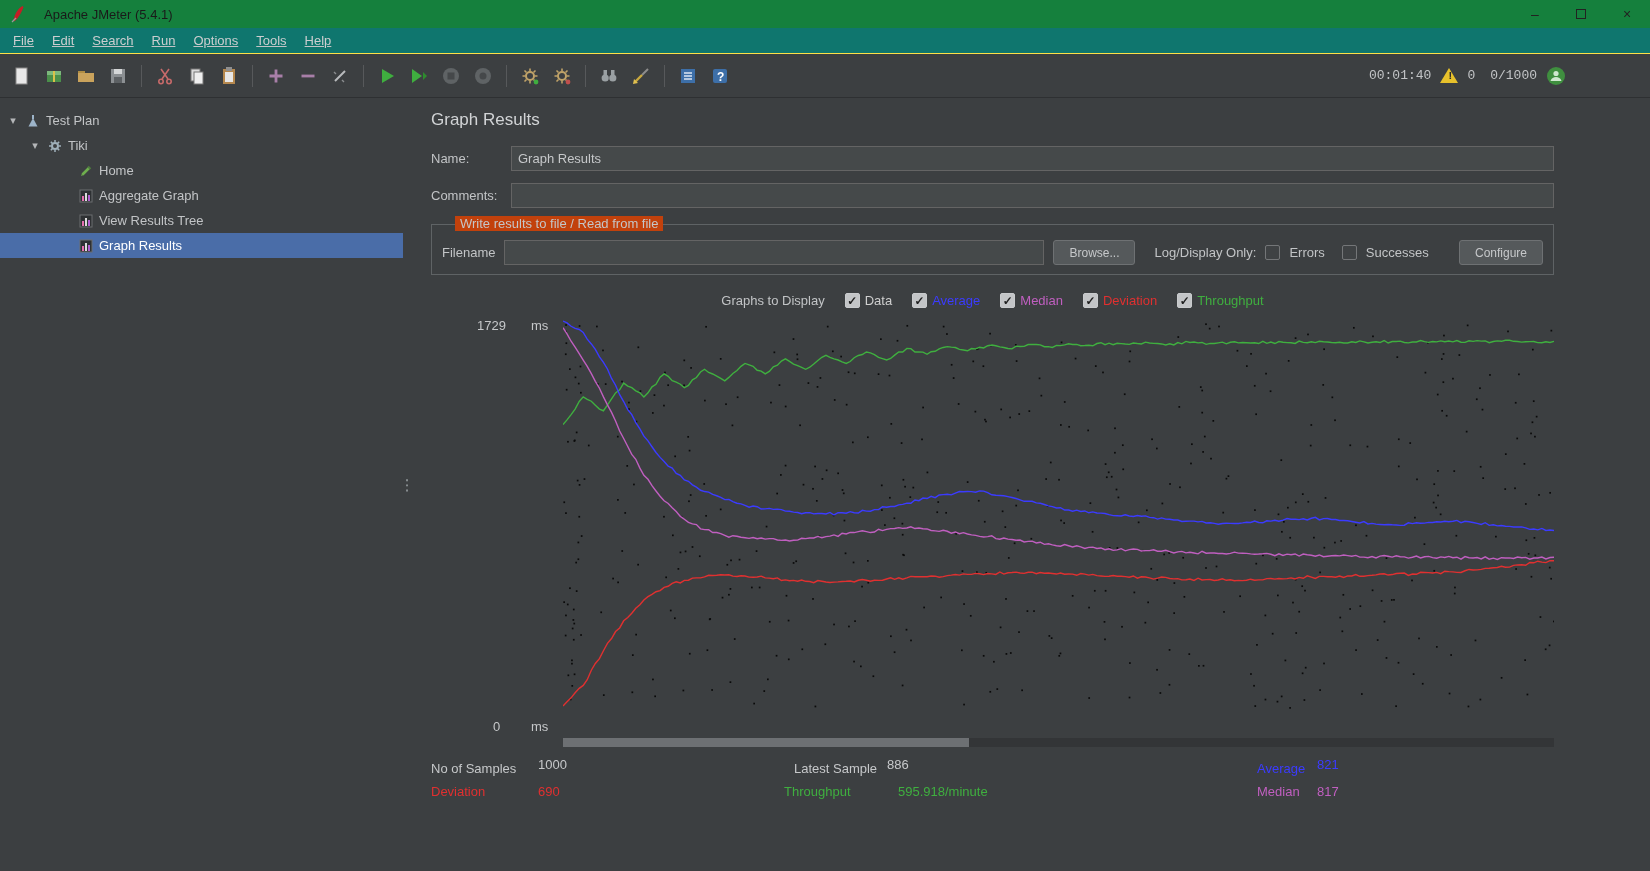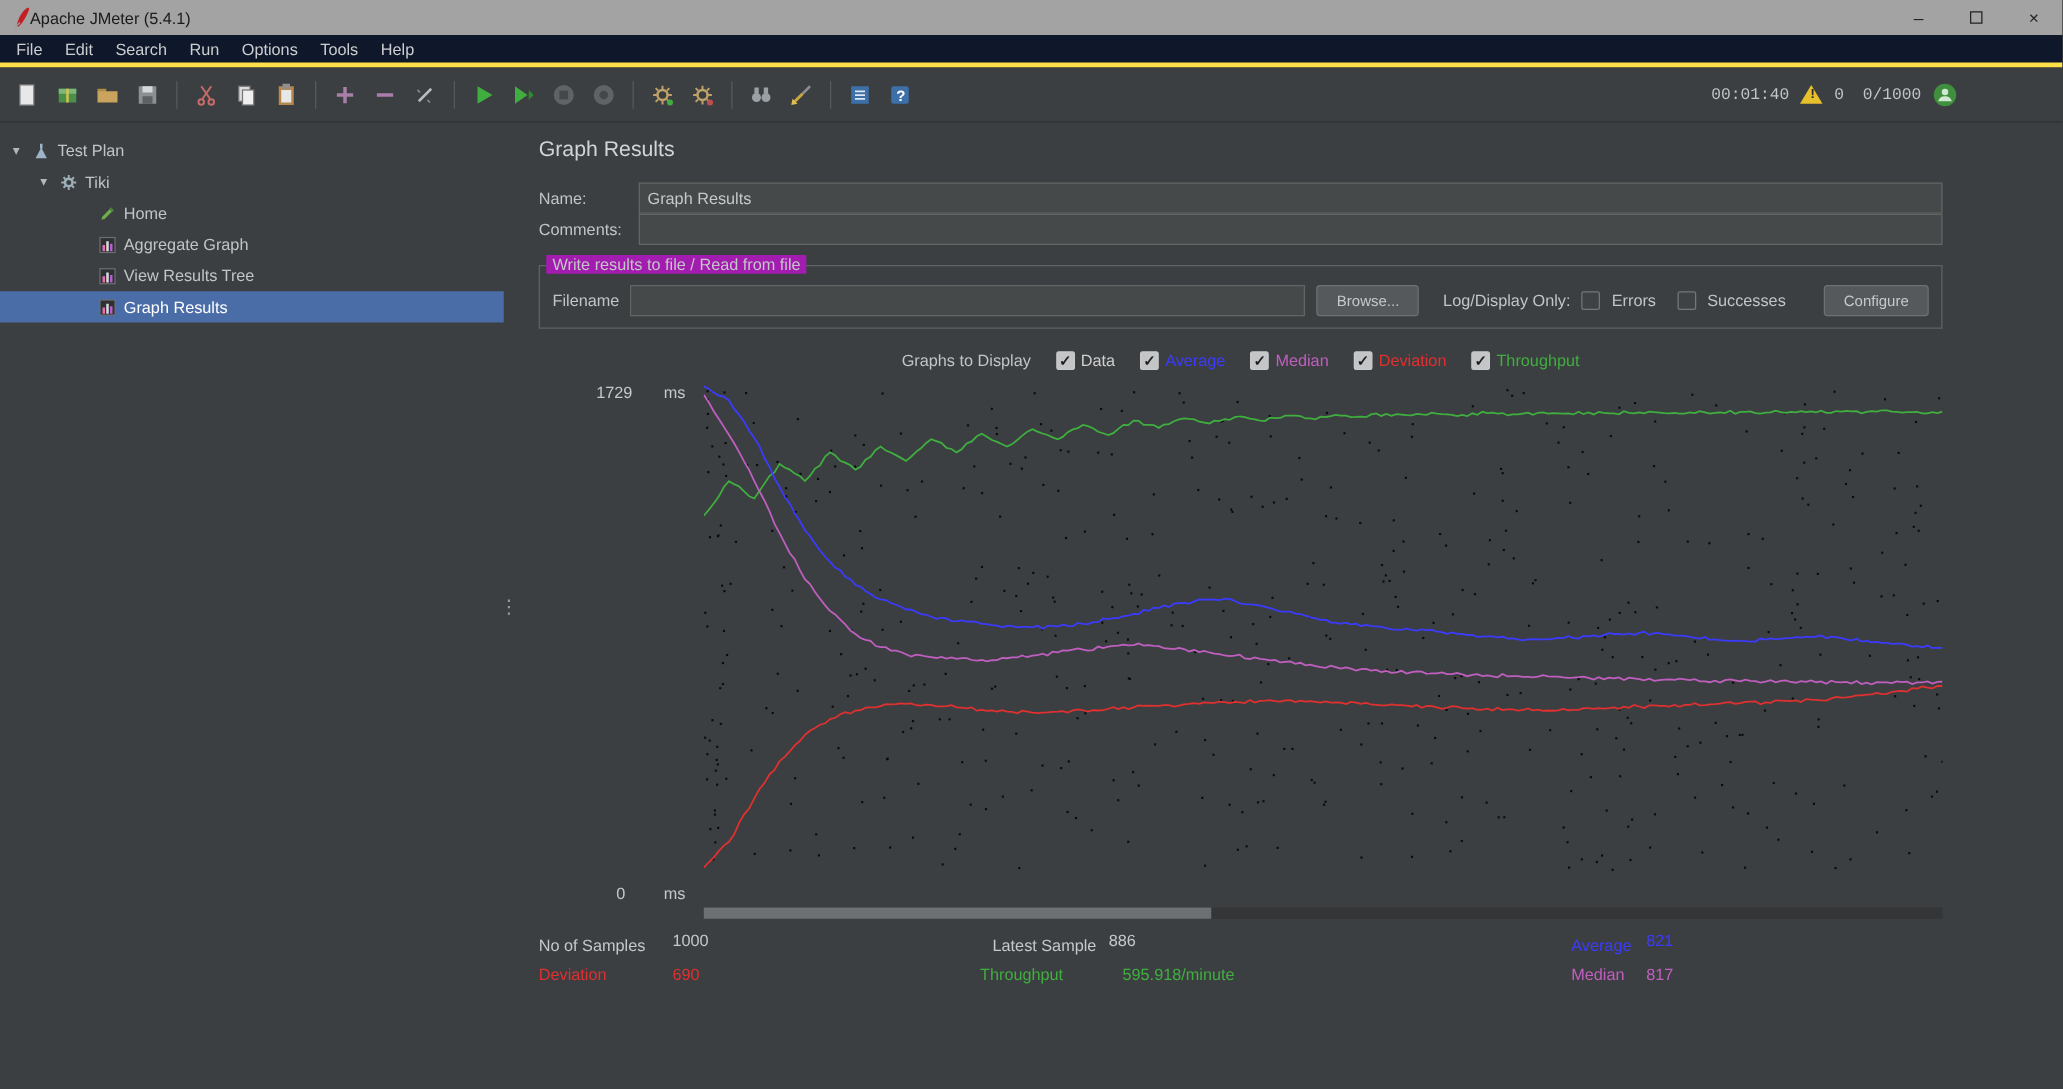--- a/index.html
+++ b/index.html
@@ -4,52 +4,52 @@
 <style>
   * { box-sizing: border-box; margin: 0; padding: 0; }
   html,body { width:1650px; height:871px; overflow:hidden; }
   body {
     background:#3c3f41;
     font-family:"Liberation Sans", sans-serif;
     font-size:13px;
     color:#c2c4c6;
   }
   
-  .titlebar { height:28px; background:#a3a3a3; color:#1a1a1a; display:flex; align-items:center; padding-left:10px; gap:0; }
+  .titlebar { height:28px; background:#15803d; color:#1a1a1a; display:flex; align-items:center; padding-left:10px; gap:20px; }
   .titlebar .title { font-size:13px; }
   .win-controls { margin-left:auto; display:flex; height:100%; }
   .win-btn { width:46px; height:100%; display:flex; align-items:center; justify-content:center; color:#222; font-size:14px; cursor:default; }
   .max-box { width:10px; height:10px; border:1.3px solid #222; display:inline-block; }
   
-  .menubar { height:26px; background:#0f172a; display:flex; align-items:center; padding-left:4px; border-bottom:4px solid #fde047; }
+  .menubar { height:26px; background:#0f766e; display:flex; align-items:center; padding-left:4px; border-bottom:1px solid #fde047;text-decoration:underline; }
   .menu-item { padding:0 9px; height:100%; display:flex; align-items:center; color:#ccced0; }
   
   .toolbar { height:44px; display:flex; align-items:center; padding:0 8px; gap:4px; background:#3c3f41; border-bottom:1px solid #2e3032; }
   .tbtn { width:28px; height:28px; display:flex; align-items:center; justify-content:center; }
   .tsep { width:1px; height:22px; background:#57595b; margin:0 5px; }
   .tb-right { margin-left:auto; display:flex; align-items:center; gap:9px; padding-right:76px;font-family:Liberation Mono, monospace; }
   .warn-tri { position:relative; width:0; height:0; border-left:9px solid transparent; border-right:9px solid transparent; border-bottom:15px solid #e7c12b; }
   .warn-tri::after { content:"!"; position:absolute; left:-2.5px; top:2px; font-size:11px; font-weight:bold; color:#2b2b2b; }
   
   .content { display:flex; height:773px; }
   .tree { width:403px; padding-top:10px; flex:none; }
   .trow { height:25px; display:flex; align-items:center; gap:5px; white-space:nowrap; }
   .trow.sel { background:#4a6da8; color:#ffffff; }
   .chev { width:14px; color:#b4b6b8; font-size:11px; text-align:center; flex:none; }
   .ticon { width:16px; height:16px; display:inline-flex; align-items:center; justify-content:center; flex:none; }
   .splitter { width:8px; flex:none; display:flex; align-items:center; justify-content:center; color:#9aa0a3; }
   .grip { font-size:15px; }
   
   .main { flex:1; padding:12px 96px 0 20px; position:relative; min-width:0; }
   .page-title { font-size:17px; color:#d2d4d6; margin-bottom:16px; }
-  .frow { display:flex; align-items:center; }
+  .frow { display:flex; align-items:center; margin-bottom:12px; }
   .frow label { width:80px; flex:none; }
   .tin { flex:1; height:25px; background:#45494a; border:1px solid #646464; color:#c6c8ca; padding:0 6px; font:13px "Liberation Sans", sans-serif; outline:none; }
   .groupbox { border:1px solid #5f6365; position:relative; padding:15px 10px 9px; margin-top:16px; }
-  .gtitle { position:absolute; top:-9px; left:5px; background:#a21caf; padding:0 5px; color:#c4c6c8; }
+  .gtitle { position:absolute; top:-9px; left:23px; background:#c2410c; padding:0 5px; color:#c4c6c8; }
   .grow { display:flex; align-items:center; gap:9px; }
   .fname { flex:0 1 540px; }
   .btn { height:25px; background:#55595b; border:1px solid #6e7173; border-radius:3px; color:#c6c8ca; padding:0 15px; font:12px "Liberation Sans", sans-serif; }
   .spacer { flex:1; }
   .cb { width:15px; height:15px; border:1px solid #747678; background:#3f4244; border-radius:2px; display:inline-flex; align-items:center; justify-content:center; flex:none; }
   .cb.on { background:#c3c5c7; border-color:#c9cbcd; }
   .cb.on::after { content:"✓"; font-size:12px; font-weight:bold; color:#1e1e1e; line-height:1; }
   .gdisplay { display:flex; align-items:center; justify-content:center; margin-top:18px; gap:6px; }
   .gd-item { display:flex; align-items:center; gap:5px; margin-left:14px;justify-content:center; }
   

